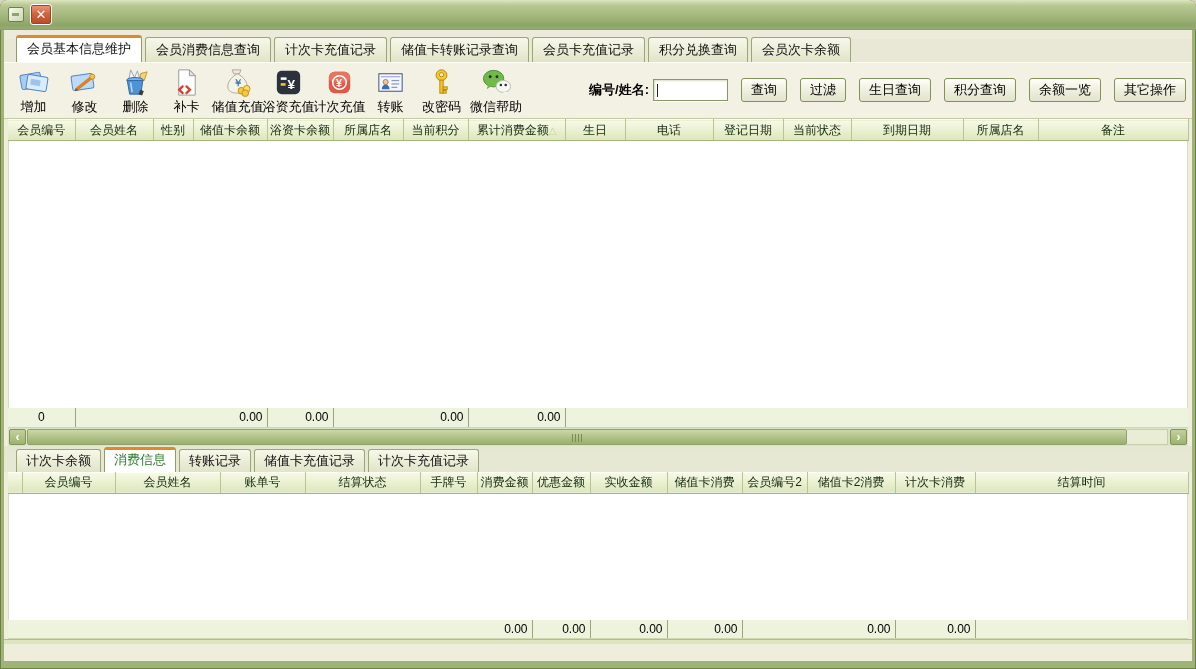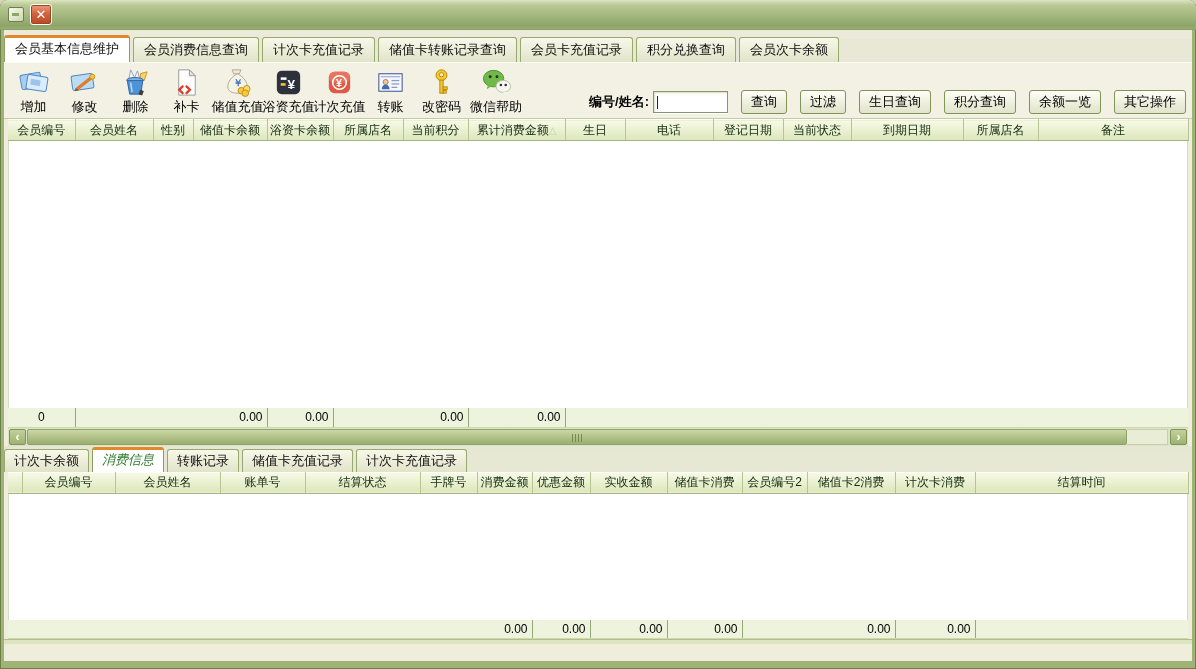--- a/index.html
+++ b/index.html
@@ -31,43 +31,43 @@
     color:#fff;font-size:13px;font-weight:bold;line-height:19px;text-align:center;
     box-shadow:0 0 0 1px #9c4324 inset;cursor:pointer;
   }
 
   
   .frame{margin:0 4px;height:631px;background:#efeedd;overflow:hidden;}
   .gap1{height:9px;background:#eceadb;}
   .gap2{height:6px;background:#e6e7d2;}
 
   
-  .tabstrip{height:23px;display:flex;align-items:flex-end;padding-left:0;gap:3px;background:#e9e8d6;}
+  .tabstrip{height:23px;display:flex;align-items:flex-end;padding-left:12px;gap:3px;background:#e9e8d6;}
   .tabstrip.lower{height:20px;background:#e7e8d4;}
   .tab{
     padding:3px 10px 3px;font-size:13px;color:#101010;white-space:nowrap;cursor:pointer;
     border:1px solid #97a96f;border-bottom:none;border-radius:3px 3px 0 0;
     background:linear-gradient(#f7f8e9,#e1e4c9);
   }
   .tab.active{
     background:#fff;border-color:#8aa05e;
     border-top:3px solid #e2882a;padding-top:2px;padding-bottom:4px;position:relative;z-index:2;
   }
   .tabstrip.lower .tab{padding:2px 9px;}
-  .tabstrip.lower .tab.active{color:#2a7a2a;padding-top:1px;padding-bottom:3px;font-style:italic;}
+  .tabstrip.lower .tab.active{color:#2a7a2a;padding-top:1px;padding-bottom:3px;}
 
   
   .toolbar{
     height:57px;background:#f2f1e3;border-top:1px solid #fcfcf2;border-bottom:1px solid #c2cba2;
     display:flex;align-items:flex-start;padding:3px 6px 0 4px;position:relative;z-index:1;
   }
   .tool{width:51px;display:flex;flex-direction:column;align-items:center;cursor:pointer;flex:0 0 auto;}
   .tool svg{width:33px;height:33px;display:block;}
   .tool .cap{font-size:13px;color:#000;white-space:nowrap;margin-top:-1px;}
-  .searchbar{margin-left:auto;display:flex;align-items:center;margin-top:24px;}
+  .searchbar{margin-left:auto;display:flex;align-items:center;margin-top:12px;}
   .search-label{font-size:13px;font-weight:bold;color:#000;margin-right:4px;white-space:nowrap;}
   .fake-input{
     width:75px;height:22px;background:#fff;border:1px solid #86976a;
     box-shadow:0 1px 0 #fff, inset 1px 1px 2px #d7ddc4;display:flex;align-items:center;padding-left:3px;
   }
   .caret{width:1px;height:13px;background:#222;}
   .xp-btn{
     height:24px;margin-left:13px;padding:0 9px;font-size:13px;color:#000;cursor:pointer;white-space:nowrap;
     border:1px solid #7f9456;border-radius:3px;line-height:22px;
     background:linear-gradient(#fefef8,#ecedda 60%,#e2e4cc);

